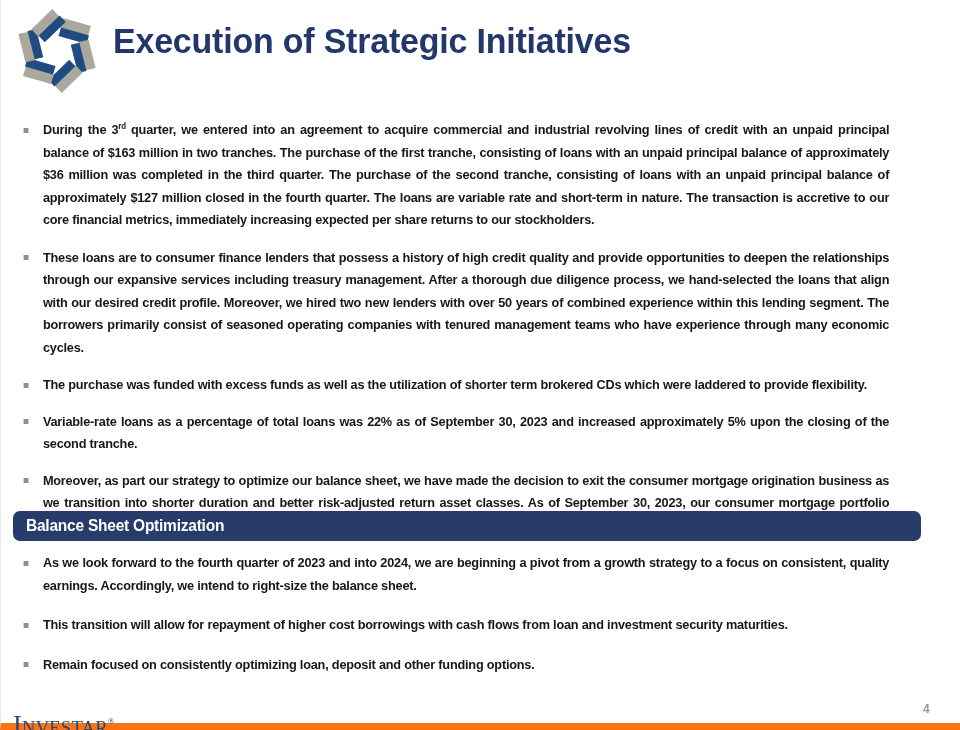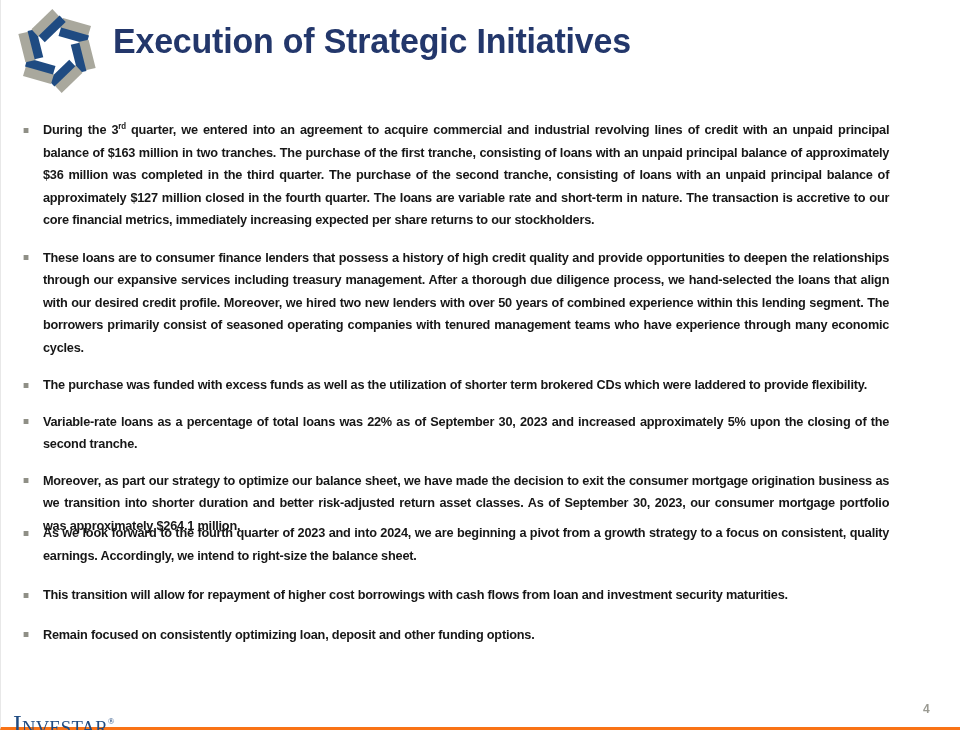--- a/index.html
+++ b/index.html
@@ -14,21 +14,21 @@
     overflow: hidden;
   }
 
   .slide {
     position: relative;
     width: 960px;
     height: 730px;
     background: #ffffff;
     box-sizing: border-box;
     border-left: 1px solid #e8e8e8;
-    border-bottom: 3px solid #f97316;
+    border-bottom: 7px solid #f97316;
   }
 
   
   .title-row {
     position: absolute;
     left: 0;
     top: 0;
     width: 960px;
     height: 100px;
   }
@@ -226,20 +226,23 @@
       <li class="bullet b-loan-3">
         <span class="marker"></span><span>Variable-rate loans as a percentage of total loans was 22% as of September 30, 2023 and increased approximately 5% upon the closing of the second tranche.</span>
       </li>
       <li class="bullet b-loan-4">
         <span class="marker"></span><span>Moreover, as part our strategy to optimize our balance sheet, we have made the decision to exit the consumer mortgage origination business as we transition into shorter duration and better risk-adjusted return asset classes. As of September 30, 2023, our consumer mortgage portfolio was approximately $264.1 million.</span>
       </li>
     </ul>
   </div>
 
   <div class="section section-bso">
+    <div class="section-header">
+      <div class="section-header-text">Balance Sheet Optimization</div>
+    </div>
 
     <ul class="bullet-list">
       <li class="bullet b-bso-0">
         <span class="marker"></span><span>As we look forward to the fourth quarter of 2023 and into 2024, we are beginning a pivot from a growth strategy to a focus on consistent, quality earnings. Accordingly, we intend to right-size the balance sheet.</span>
       </li>
       <li class="bullet b-bso-1">
         <span class="marker"></span><span>This transition will allow for repayment of higher cost borrowings with cash flows from loan and investment security maturities.</span>
       </li>
       <li class="bullet b-bso-2">
         <span class="marker"></span><span>Remain focused on consistently optimizing loan, deposit and other funding options.</span>

